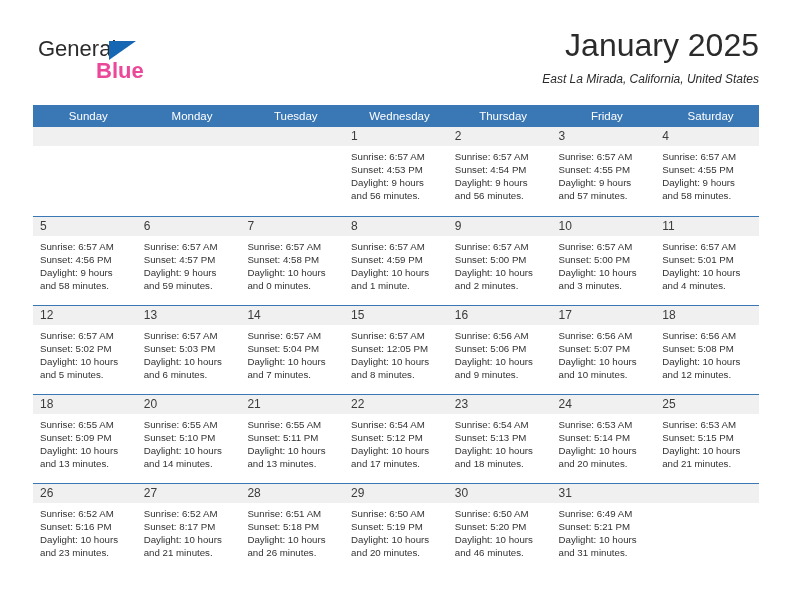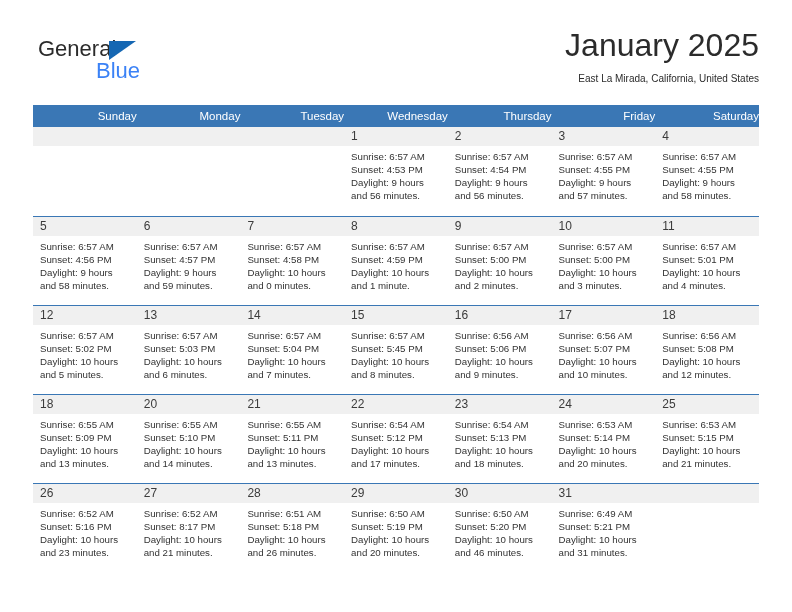--- a/index.html
+++ b/index.html
@@ -49,62 +49,63 @@
     width: 0;
     height: 0;
     border-left: 27px solid #1567b3;
     border-bottom: 19px solid transparent;
   }
   .logo-blue {
     position: absolute;
     left: 58px;
     top: 22px;
     font-size: 22px;
-    color: #3b82f6;
+    color: #ec4899;
     line-height: 26px;
-    font-weight: 400;
+    font-weight: 700;
   }
 
   .title-wrap {
     position: absolute;
     right: 0;
     top: 0;
     text-align: right;
   }
   .cal-title {
     font-size: 32px;
     color: #2b2b2b;
     font-weight: 400;
     line-height: 34px;
     white-space: nowrap;
   }
   .cal-sub {
-    font-size: 10px;
+    font-size: 12px;
     color: #2b2b2b;
     font-weight: 400;
     line-height: 22px;
     margin-top: 6px;
     white-space: nowrap;
+    font-style: italic;
   }
 
   
   .cal {
     position: absolute;
     left: 33px;
     top: 105px;
     width: 726px;
     border-collapse: collapse;
     table-layout: fixed;
   }
   .cal th {
     background: #3a77b5;
     color: #ffffff;
     font-size: 11.5px;
     font-weight: 400;
-    text-align: right;
+    text-align: center;
     padding: 5px 0 5px 7px;
     height: 20px;
     border: none;
   }
   .cal td {
     vertical-align: top;
     padding: 0;
     width: 103.71px;
     height: 89px;
     border: none;
@@ -297,21 +298,21 @@
               <div>Sunrise: 6:57 AM</div>
               <div>Sunset: 5:04 PM</div>
               <div>Daylight: 10 hours</div>
               <div>and 7 minutes.</div>
             </div>
           </td>
           <td>
             <div class="daynum">15</div>
             <div class="info">
               <div>Sunrise: 6:57 AM</div>
-              <div>Sunset: 5:45 PM</div>
+              <div>Sunset: 12:05 PM</div>
               <div>Daylight: 10 hours</div>
               <div>and 8 minutes.</div>
             </div>
           </td>
           <td>
             <div class="daynum">16</div>
             <div class="info">
               <div>Sunrise: 6:56 AM</div>
               <div>Sunset: 5:06 PM</div>
               <div>Daylight: 10 hours</div>

